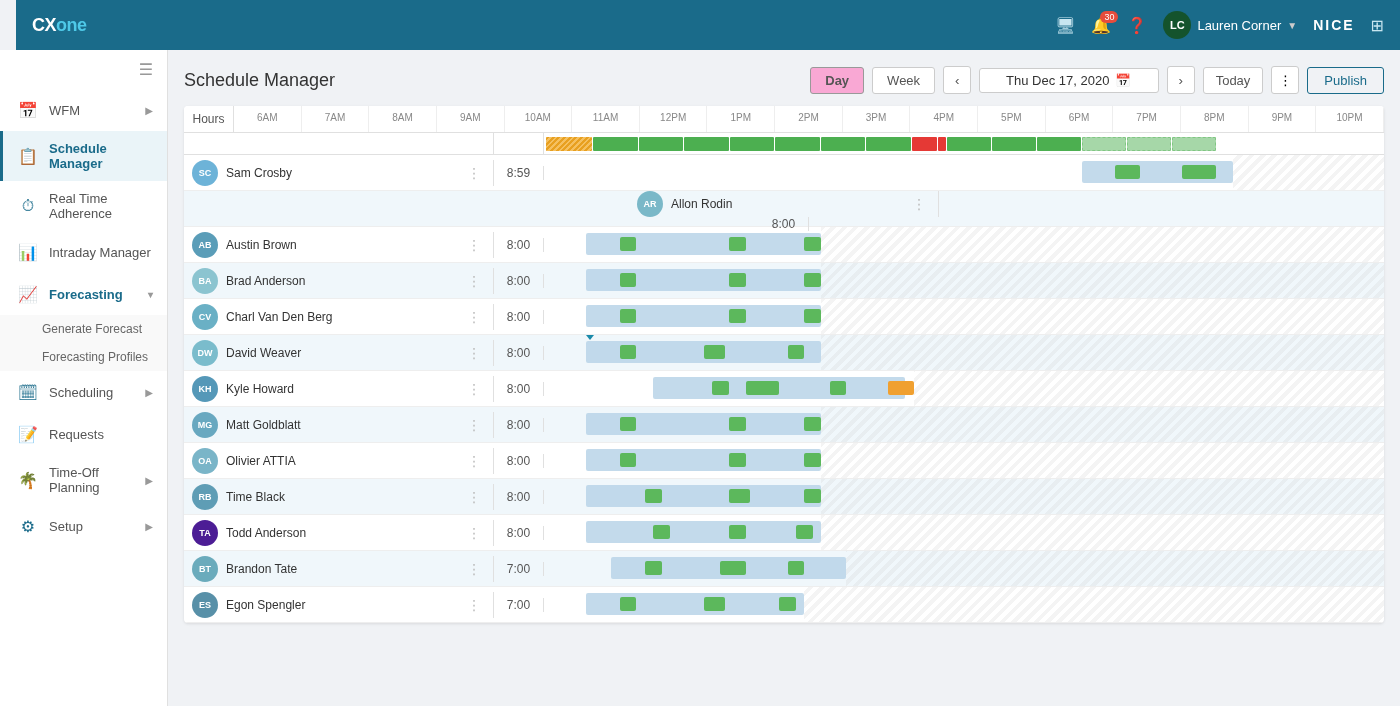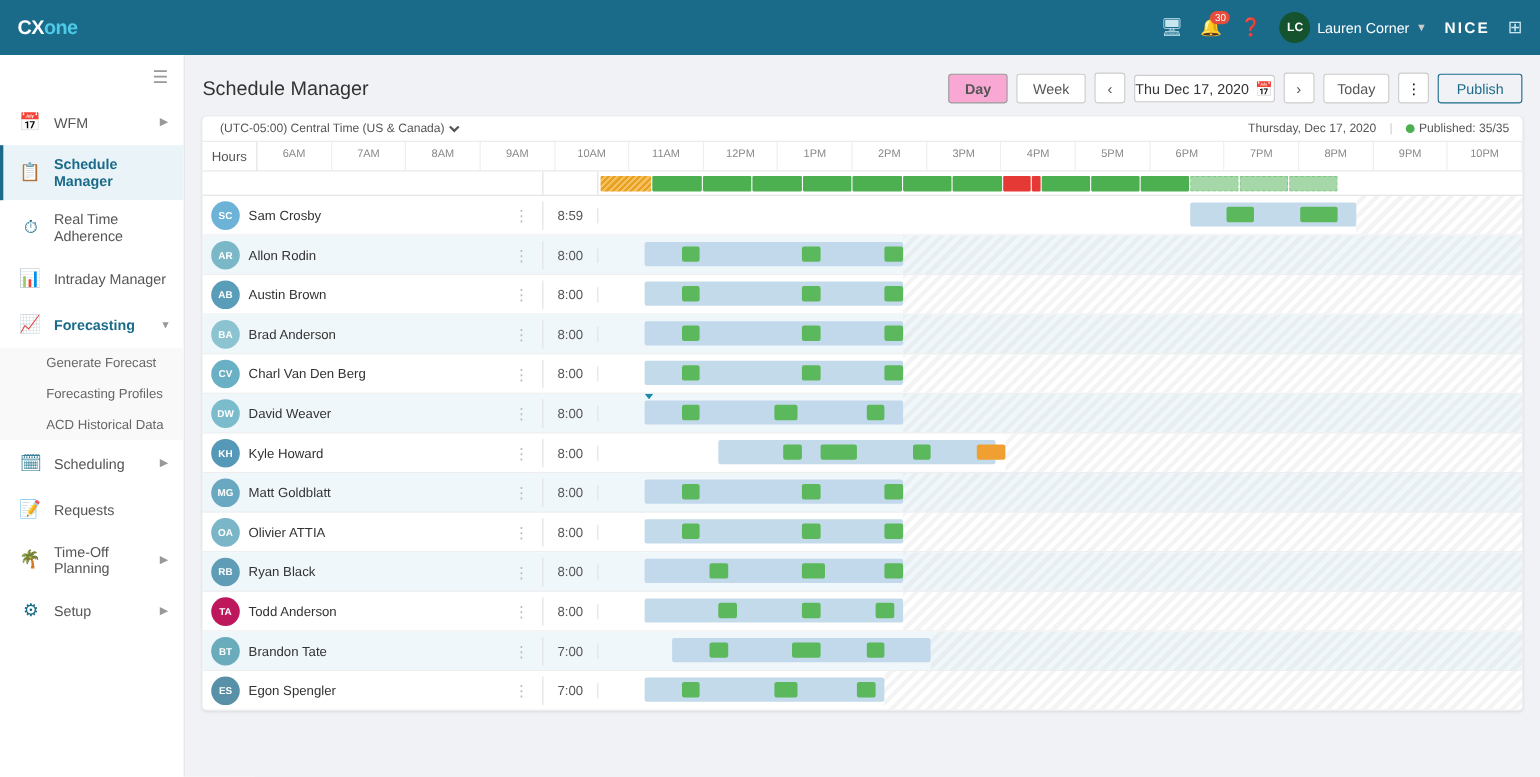--- a/index.html
+++ b/index.html
@@ -7,21 +7,21 @@
 
     
     .top-nav {
       height: 50px;
       background: #1a6b8a;
       display: flex;
       align-items: center;
       justify-content: space-between;
       padding: 0 16px;
       position: fixed;
-      top: 0; left: 0; right: 0;
+      top: 0; left: 16px; right: 0;
       z-index: 100;
     }
     .top-nav-left { display: flex; align-items: center; gap: 8px; }
     .logo-text { color: #fff; font-weight: bold; font-size: 18px; letter-spacing: -0.5px; }
     .logo-text span { color: #4ec9e8; }
     .top-nav-right { display: flex; align-items: center; gap: 16px; }
     .nav-user { display: flex; align-items: center; gap: 6px; color: #fff; font-size: 13px; }
     .nav-avatar { width: 28px; height: 28px; border-radius: 50%; background: #14532d; color: #fff; display: flex; align-items: center; justify-content: center; font-size: 11px; font-weight: bold; }
     .nav-icon { color: #c8e6f0; font-size: 16px; cursor: pointer; position: relative; }
     .nav-badge { position: absolute; top: -5px; right: -7px; background: #e74c3c; color: #fff; font-size: 9px; border-radius: 8px; padding: 1px 4px; }
@@ -97,21 +97,21 @@
       border-radius: 3px;
       cursor: pointer;
       display: flex; align-items: center; justify-content: center;
       color: #555;
     }
     .date-display {
       display: flex; align-items: center; gap: 6px;
       background: #fff;
       border: 1px solid #ccc;
       border-radius: 3px;
-      padding: 4px 0;
+      padding: 4px 26px;
       font-size: 13px;
       color: #333;
     }
     .btn-today {
       padding: 5px 12px;
       border: 1px solid #ccc;
       background: #fff;
       border-radius: 3px;
       cursor: pointer;
       font-size: 13px;
@@ -399,21 +399,20 @@
   </div>
 
   <div class="sidebar-item" style="color:#1a6b8a;font-weight:600;">
     <div class="sidebar-icon">📈</div>
     <span class="sidebar-item-label">Forecasting</span>
     <span class="sidebar-arrow">▾</span>
   </div>
   <div class="sidebar-sub">
     <div class="sidebar-sub-item">Generate Forecast</div>
     <div class="sidebar-sub-item">Forecasting Profiles</div>
-    <div class="sidebar-sub-item">ACD Historical Data</div>
   </div>
 
   <div class="sidebar-item">
     <div class="sidebar-icon">🗓</div>
     <span class="sidebar-item-label">Scheduling</span>
     <span class="sidebar-arrow">▶</span>
   </div>
 
   <div class="sidebar-item">
     <div class="sidebar-icon">📝</div>
@@ -450,33 +449,20 @@
       <button class="btn-more">⋮</button>
       <button class="btn-publish">Publish</button>
     </div>
   </div>
 
   <div class="schedule-container">
 
 
     <div class="schedule-grid">
 
-      <div class="tz-row">
-        <select class="tz-select">
-          <option>(UTC-05:00) Central Time (US &amp; Canada)</option>
-        </select>
-        <div style="margin-left:auto;display:flex;align-items:center;gap:12px;">
-          <span>Thursday, Dec 17, 2020</span>
-          <span style="color:#ccc;">|</span>
-          <div class="published-badge">
-            <span class="dot"></span>
-            <span>Published: 35/35</span>
-          </div>
-        </div>
-      </div>
 
       <div class="grid-header">
         <div class="col-hours-header">Hours</div>
         <div class="time-headers">
           <div class="time-col">6AM</div>
           <div class="time-col">7AM</div>
           <div class="time-col">8AM</div>
           <div class="time-col">9AM</div>
           <div class="time-col">10AM</div>
           <div class="time-col">11AM</div>
@@ -547,21 +533,21 @@
           <div class="emp-hours-col">8:59</div>
           <div class="emp-timeline">
 
             <div class="shift-bar" style="left:64%;width:18%;"></div>
             <div class="break-block" style="left:68%;width:3%;"></div>
             <div class="break-block" style="left:76%;width:4%;"></div>
             <div class="hatch-area" style="left:82%;"></div>
           </div>
         </div>
 
-        <div class="employee-row" style="background:#f0f7fb;">
+        <div class="employee-row" style="background:#f0f7fb;flex-direction:column;">
           <div class="employee-name-col">
             <div class="avatar-circle" style="background:#7ab8c8;">AR</div>
             <span class="emp-name">Allon Rodin</span>
             <span class="emp-menu">⋮</span>
           </div>
           <div class="emp-hours-col">8:00</div>
           <div class="emp-timeline">
             <div class="shift-bar" style="left:5%;width:28%;"></div>
             <div class="break-block" style="left:9%;width:2%;"></div>
             <div class="break-block" style="left:22%;width:2%;"></div>
@@ -682,36 +668,36 @@
             <div class="break-block" style="left:9%;width:2%;"></div>
             <div class="break-block" style="left:22%;width:2%;"></div>
             <div class="break-block" style="left:31%;width:2%;"></div>
             <div class="hatch-area" style="left:33%;"></div>
           </div>
         </div>
 
         <div class="employee-row" style="background:#f0f7fb;">
           <div class="employee-name-col">
             <div class="avatar-circle" style="background:#5e9db5;">RB</div>
-            <span class="emp-name">Ryan Black</span>
+            <span class="emp-name">Time Black</span>
             <span class="emp-menu">⋮</span>
           </div>
           <div class="emp-hours-col">8:00</div>
           <div class="emp-timeline">
             <div class="shift-bar" style="left:5%;width:28%;"></div>
             <div class="break-block" style="left:12%;width:2%;"></div>
             <div class="break-block" style="left:22%;width:2.5%;"></div>
             <div class="break-block" style="left:31%;width:2%;"></div>
             <div class="hatch-area" style="left:33%;"></div>
           </div>
         </div>
 
         <div class="employee-row">
           <div class="employee-name-col">
-            <div class="avatar-circle" style="background:#be185d;">TA</div>
+            <div class="avatar-circle" style="background:#4c1d95;">TA</div>
             <span class="emp-name">Todd Anderson</span>
             <span class="emp-menu">⋮</span>
           </div>
           <div class="emp-hours-col">8:00</div>
           <div class="emp-timeline">
             <div class="shift-bar" style="left:5%;width:28%;"></div>
             <div class="break-block" style="left:13%;width:2%;"></div>
             <div class="break-block" style="left:22%;width:2%;"></div>
             <div class="break-block" style="left:30%;width:2%;"></div>
             <div class="hatch-area" style="left:33%;"></div>

